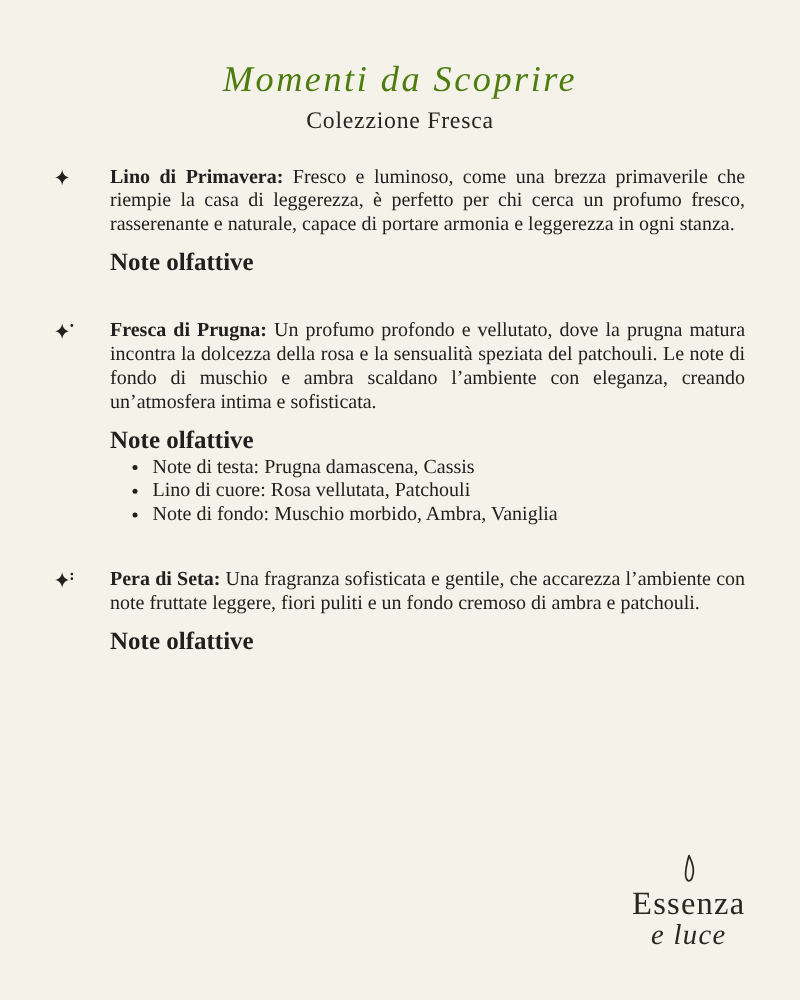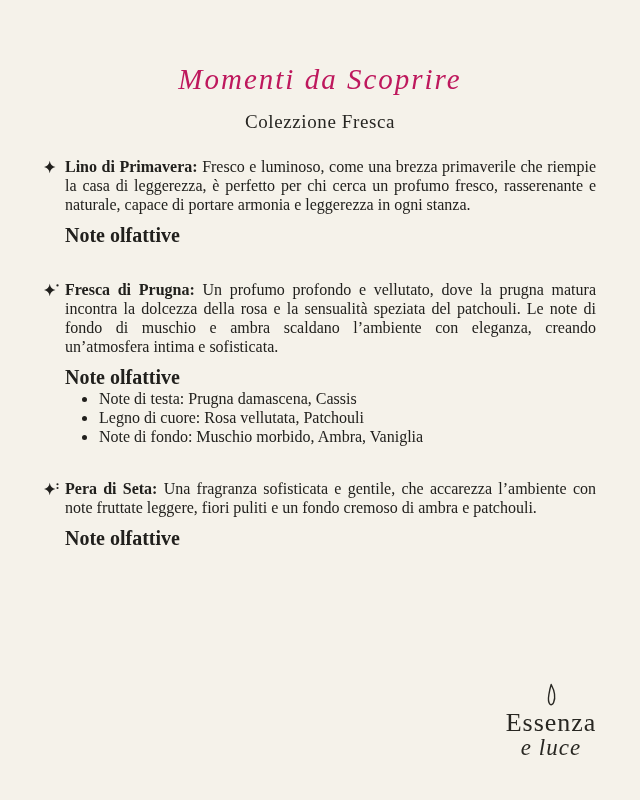--- a/index.html
+++ b/index.html
@@ -17,34 +17,35 @@
     padding: 48px 44px 0 44px;
   }
   
   .header { text-align: center; margin-bottom: 24px; }
   .title {
     font-family: "Liberation Serif", serif;
     font-style: italic;
     font-weight: normal;
     font-size: 29px;
     letter-spacing: 2px;
-    margin: 15px;
-    color: #be185d;
+    margin: 0;
+    color: #4d7c0f;
   }
   .subtitle {
     font-size: 19px;
     letter-spacing: 0.6px;
     margin-top: 5px;
     color: #272622;
   }
   
   .fragrance {
     display: flex;
     align-items: flex-start;
     margin-bottom: 33px;
+    gap: 23px;
   }
   .marker {
     flex: 0 0 21px;
     margin-top: 3px;
   }
   .marker svg { display: block; }
   .content { flex: 1 1 auto; min-width: 0; }
   p.desc {
     margin: 0;
     font-size: 16px;
@@ -120,21 +121,21 @@
         <svg width="15" height="14" viewBox="0 0 17 14" aria-hidden="true">
           <path d="M6.5 0 C7.1 4 9.3 6.4 13 7 C9.3 7.6 7.1 10 6.5 14 C5.9 10 3.7 7.6 0 7 C3.7 6.4 5.9 4 6.5 0 Z" fill="#21201d"></path>
           <circle cx="15.3" cy="1.8" r="1.3" fill="#21201d"></circle>
         </svg>
       </span>
       <div class="content">
         <p class="desc"><strong>Fresca di Prugna:</strong> <span>Un profumo profondo e vellutato, dove la prugna matura incontra la dolcezza della rosa e la sensualità speziata del patchouli. Le note di fondo di muschio e ambra scaldano l’ambiente con eleganza, creando un’atmosfera intima e sofisticata.</span></p>
         <h2 class="notes-heading">Note olfattive</h2>
         <ul class="notes">
           <li>Note di testa: Prugna damascena, Cassis</li>
-          <li>Legno di cuore: Rosa vellutata, Patchouli</li>
+          <li>Lino di cuore: Rosa vellutata, Patchouli</li>
           <li>Note di fondo: Muschio morbido, Ambra, Vaniglia</li>
         </ul>
       </div>
     </section>
 
     <section class="fragrance">
       <span class="marker">
         <svg width="15" height="14" viewBox="0 0 17 14" aria-hidden="true">
           <path d="M6.5 0 C7.1 4 9.3 6.4 13 7 C9.3 7.6 7.1 10 6.5 14 C5.9 10 3.7 7.6 0 7 C3.7 6.4 5.9 4 6.5 0 Z" fill="#21201d"></path>
           <circle cx="15.3" cy="1.6" r="1.2" fill="#21201d"></circle>

